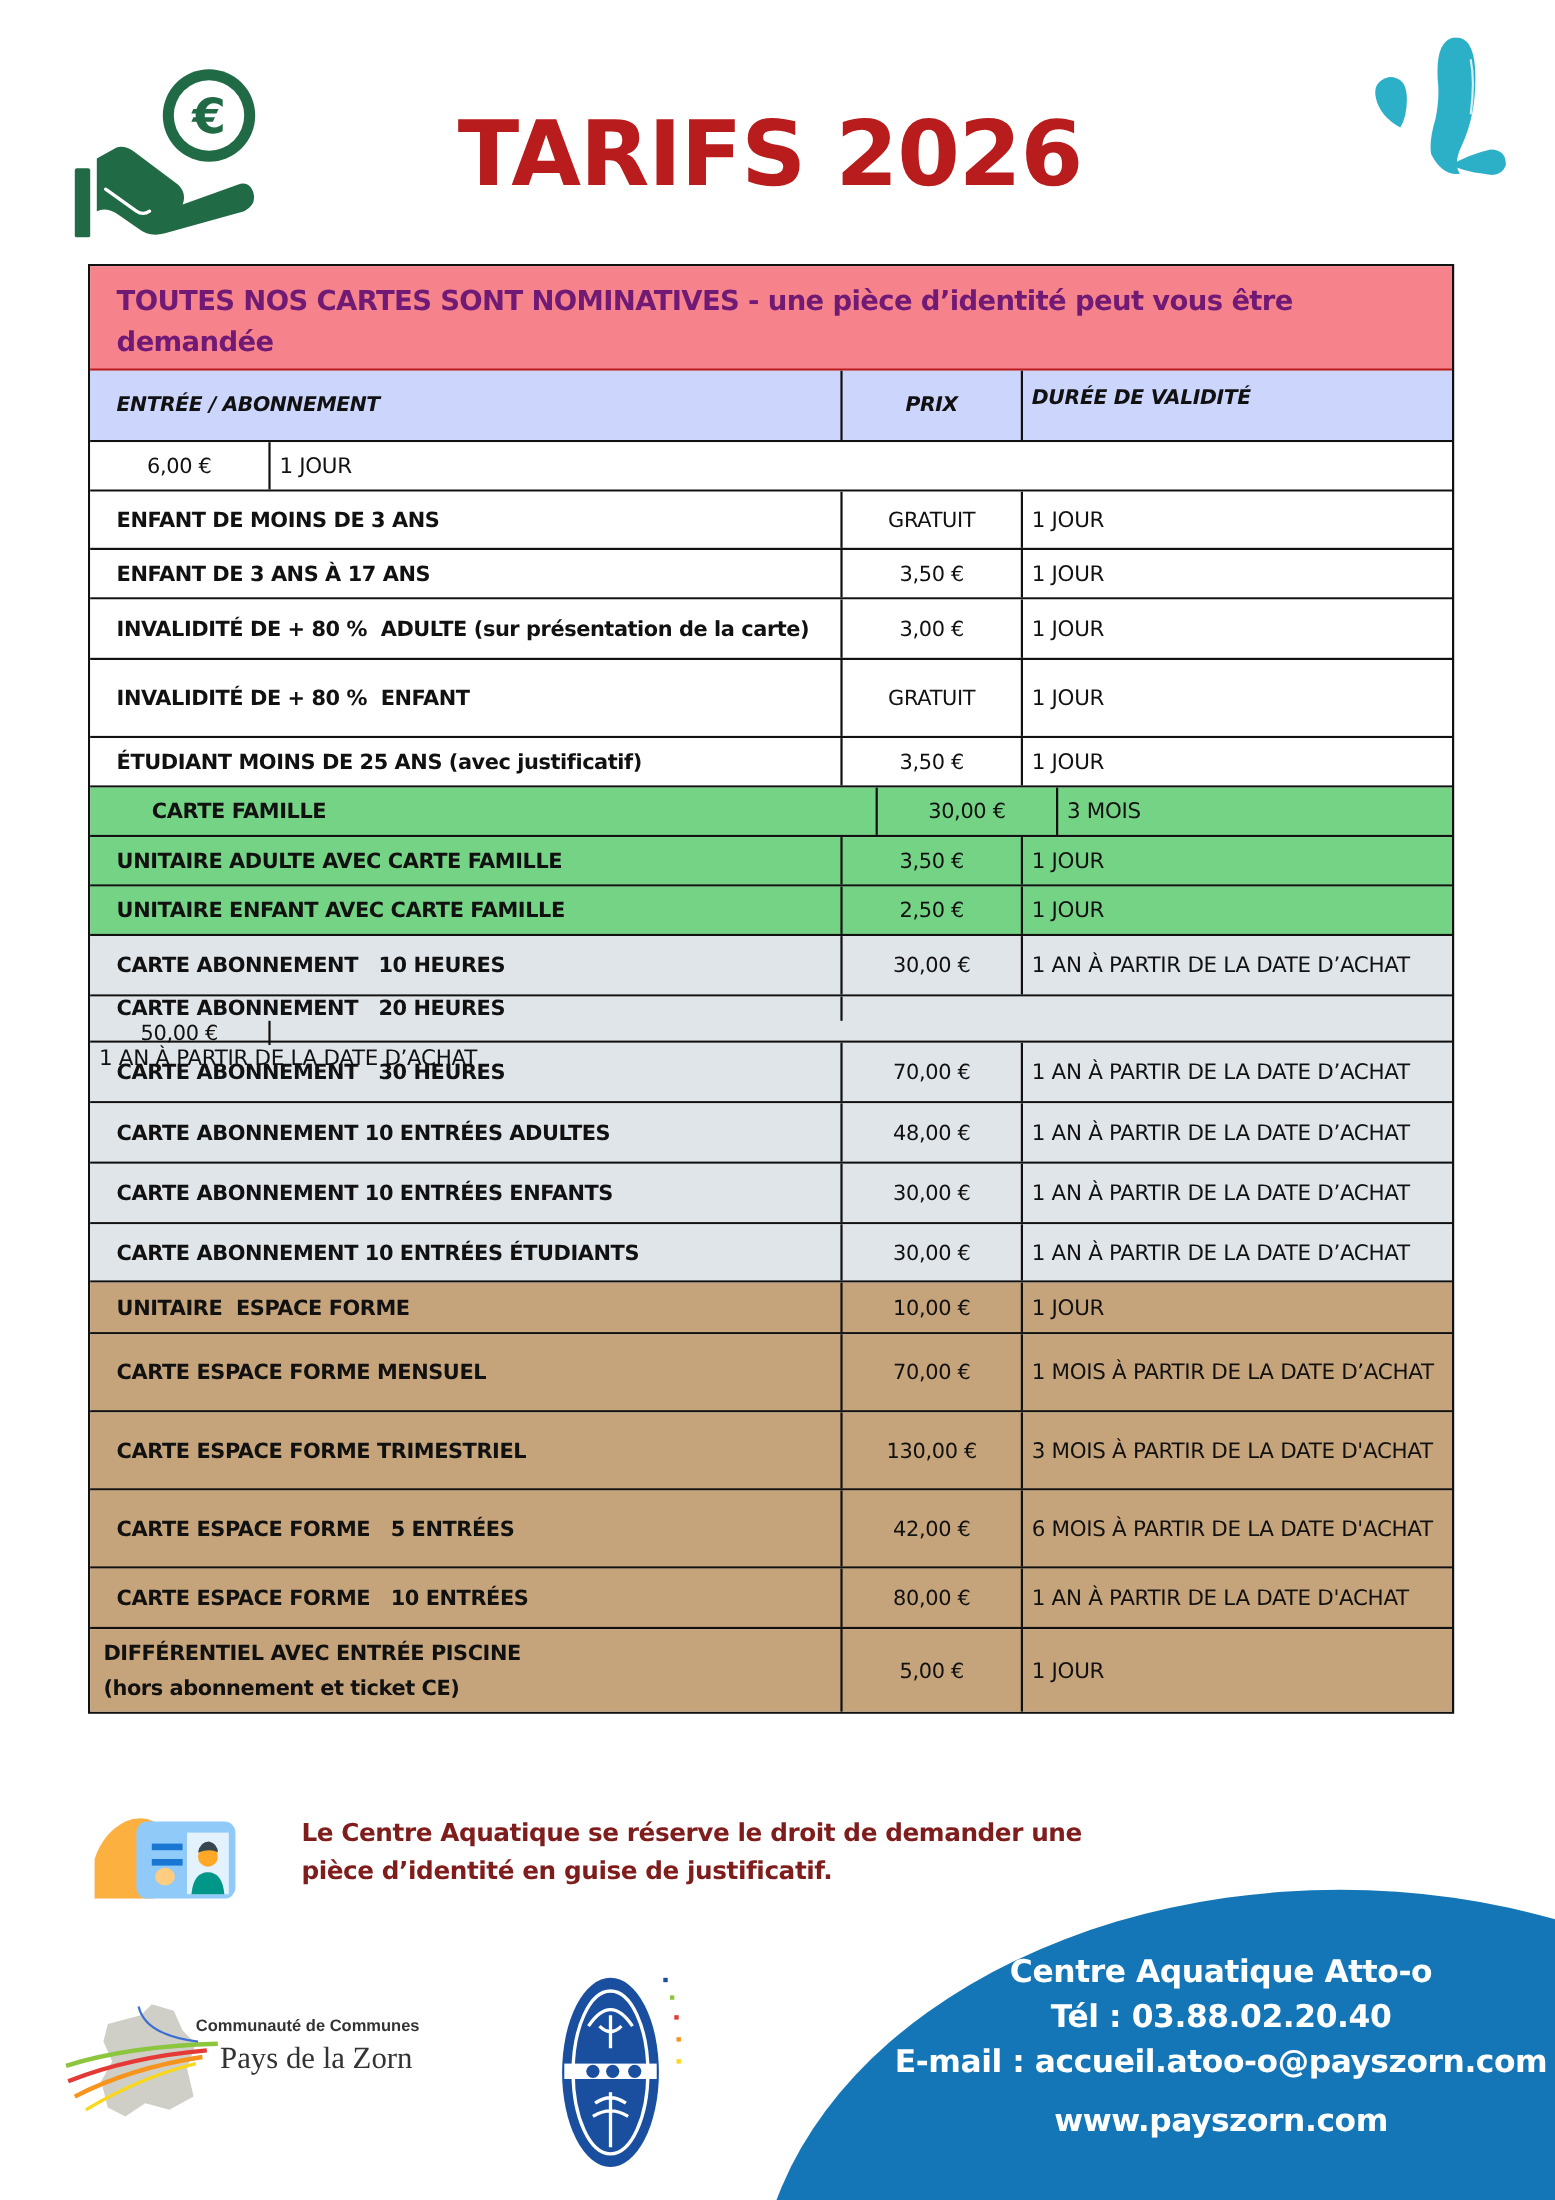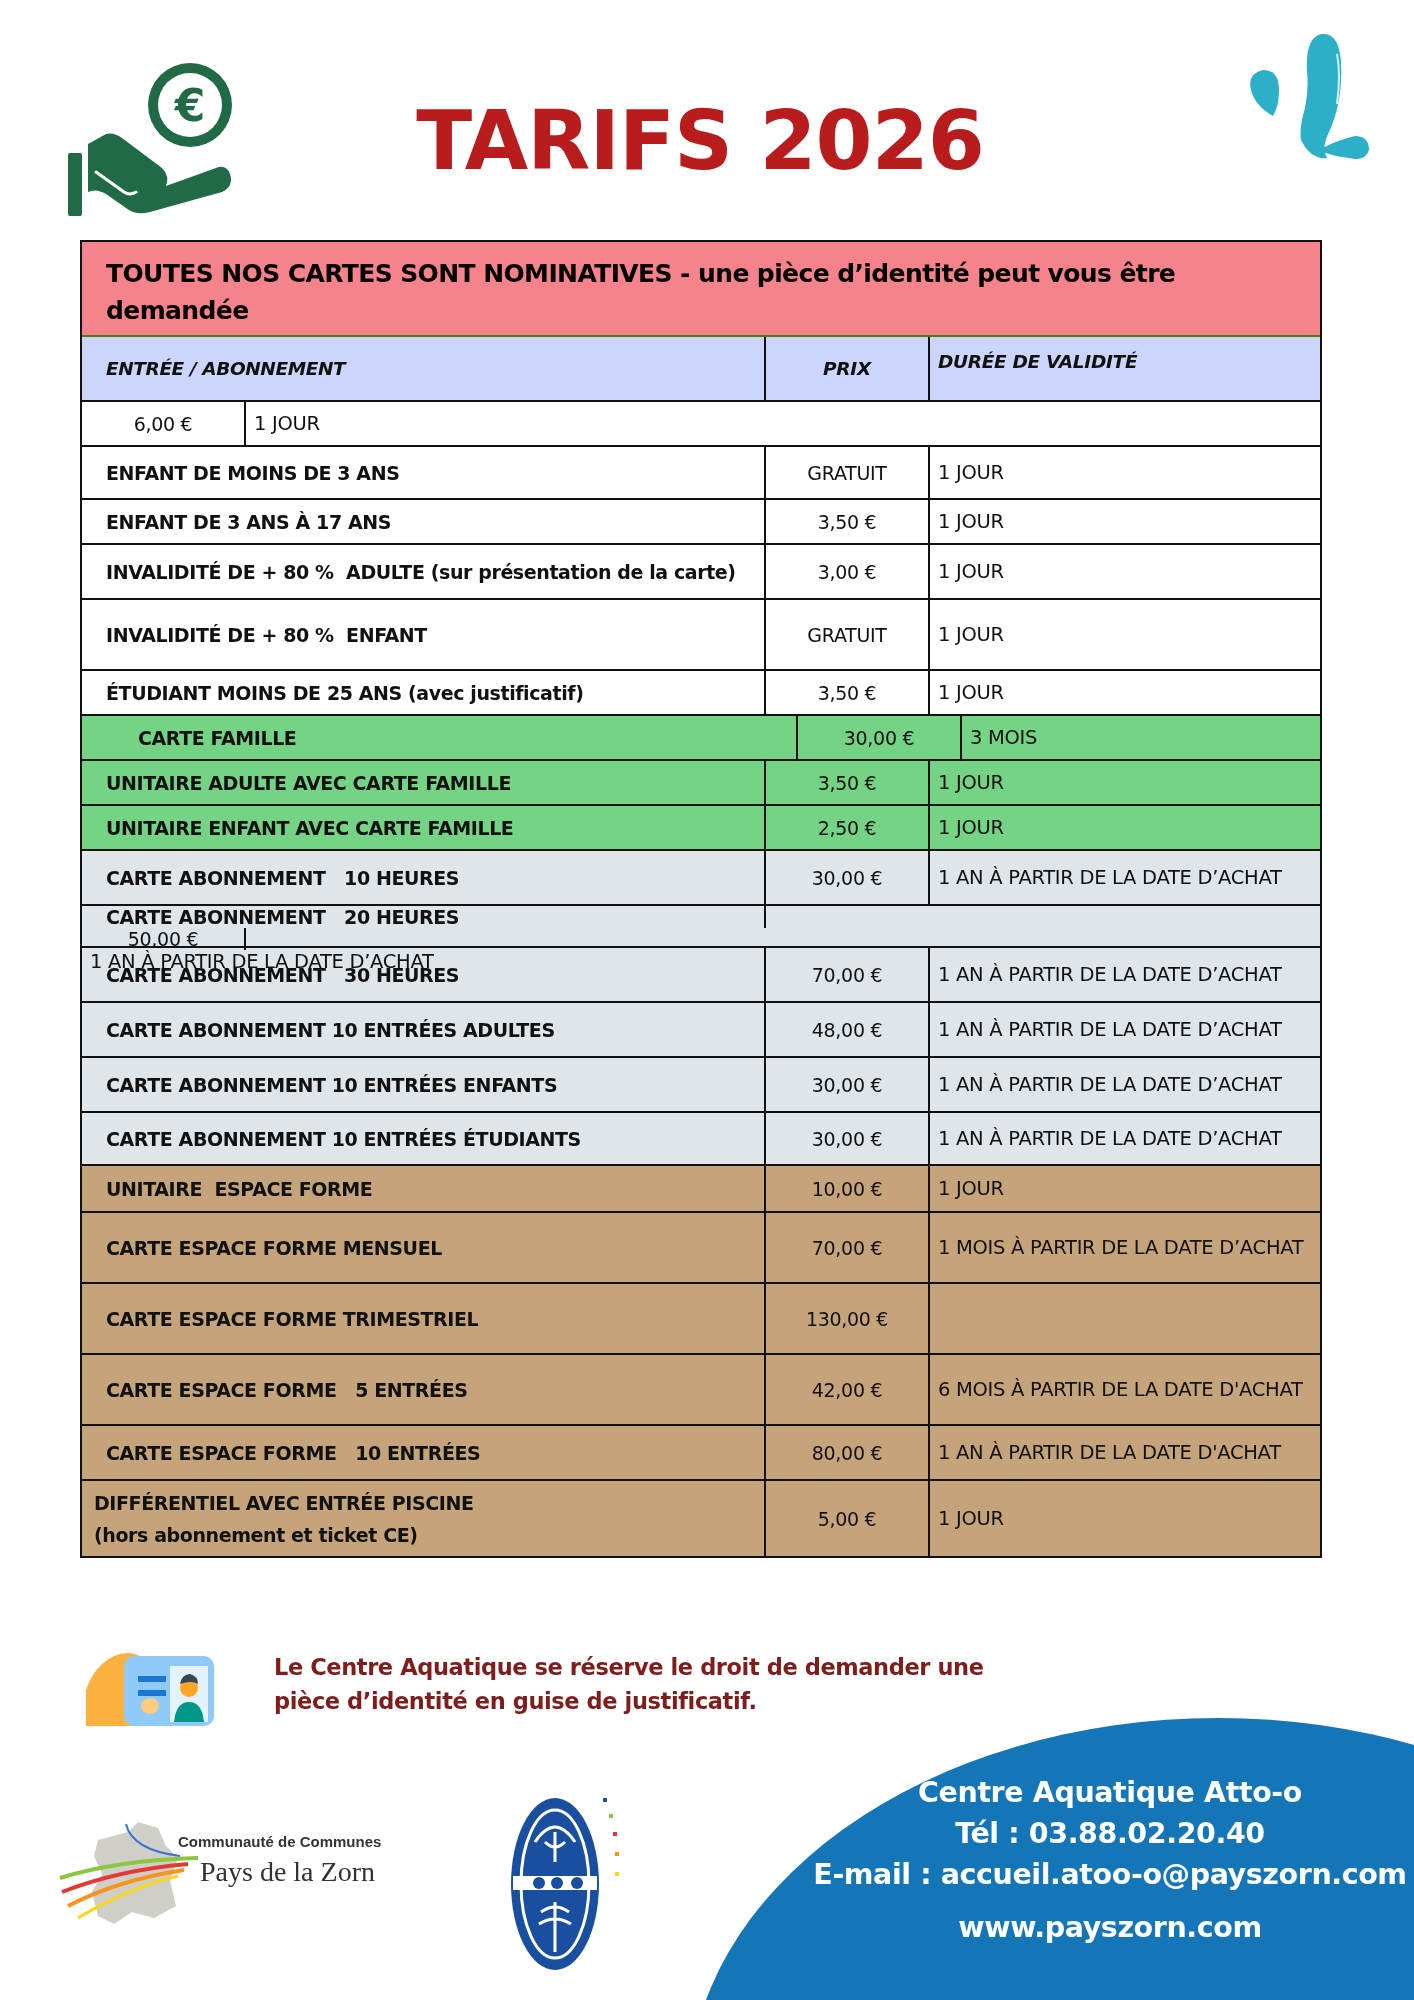--- a/index.html
+++ b/index.html
@@ -20,22 +20,22 @@
   }
   #drops-icon { left: 1245px; top: 34px; width: 130px; height: 132px; }
 
   
   #tarif-table {
     left: 80px; top: 240px; width: 1242px;
     border: 2px solid #111; box-sizing: border-box;
   }
   .banner {
     background: #f6838b; height: 95px; box-sizing: border-box;
-    padding: 13px 24px 0 24px; border-bottom: 2px solid #4d7c0f;
-    font-weight: bold; font-size: 25px; line-height: 37px; color: #000000;
+    padding: 13px 24px 0 24px; border-bottom: 2px solid #b91c1c;
+    font-weight: bold; font-size: 25px; line-height: 37px; color: #701a75;
     font-family: "DejaVu Sans", sans-serif; letter-spacing: -0.6px;
   }
   .row { display: flex; border-bottom: 2px solid #111; box-sizing: border-box; }
   .row:last-child { border-bottom: none; }
   .cell { box-sizing: border-box; display: flex; align-items: center; }
   .c1 { width: 684px; padding-left: 24px; border-right: 2px solid #111;
         font-weight: bold; font-size: 19px; letter-spacing: -0.4px; }
   .c2 { width: 164px; justify-content: center; border-right: 2px solid #111;
         font-weight: normal; font-size: 19px; letter-spacing: -0.3px; }
   .c3 { flex: 1; padding-left: 8px; font-size: 19.5px; letter-spacing: -0.3px; white-space: nowrap; }
@@ -217,20 +217,21 @@
           <span style="white-space: pre;">CARTE ESPACE FORME MENSUEL</span>
         </div>
         <div class="cell c2">70,00 €</div>
         <div class="cell c3">1 MOIS À PARTIR DE LA DATE D’ACHAT</div>
       </div>
       <div class="row bg-tan" style="height: 71px;">
         <div class="cell c1">
           <span style="white-space: pre;">CARTE ESPACE FORME TRIMESTRIEL</span>
         </div>
         <div class="cell c2">130,00 €</div>
+        <div class="cell c3">3 MOIS À PARTIR DE LA DATE D'ACHAT</div>
       </div>
       <div class="row bg-tan" style="height: 71px;">
         <div class="cell c1">
           <span style="white-space: pre;">CARTE ESPACE FORME   5 ENTRÉES</span>
         </div>
         <div class="cell c2">42,00 €</div>
         <div class="cell c3">6 MOIS À PARTIR DE LA DATE D'ACHAT</div>
       </div>
       <div class="row bg-tan" style="height: 55px;">
         <div class="cell c1">

